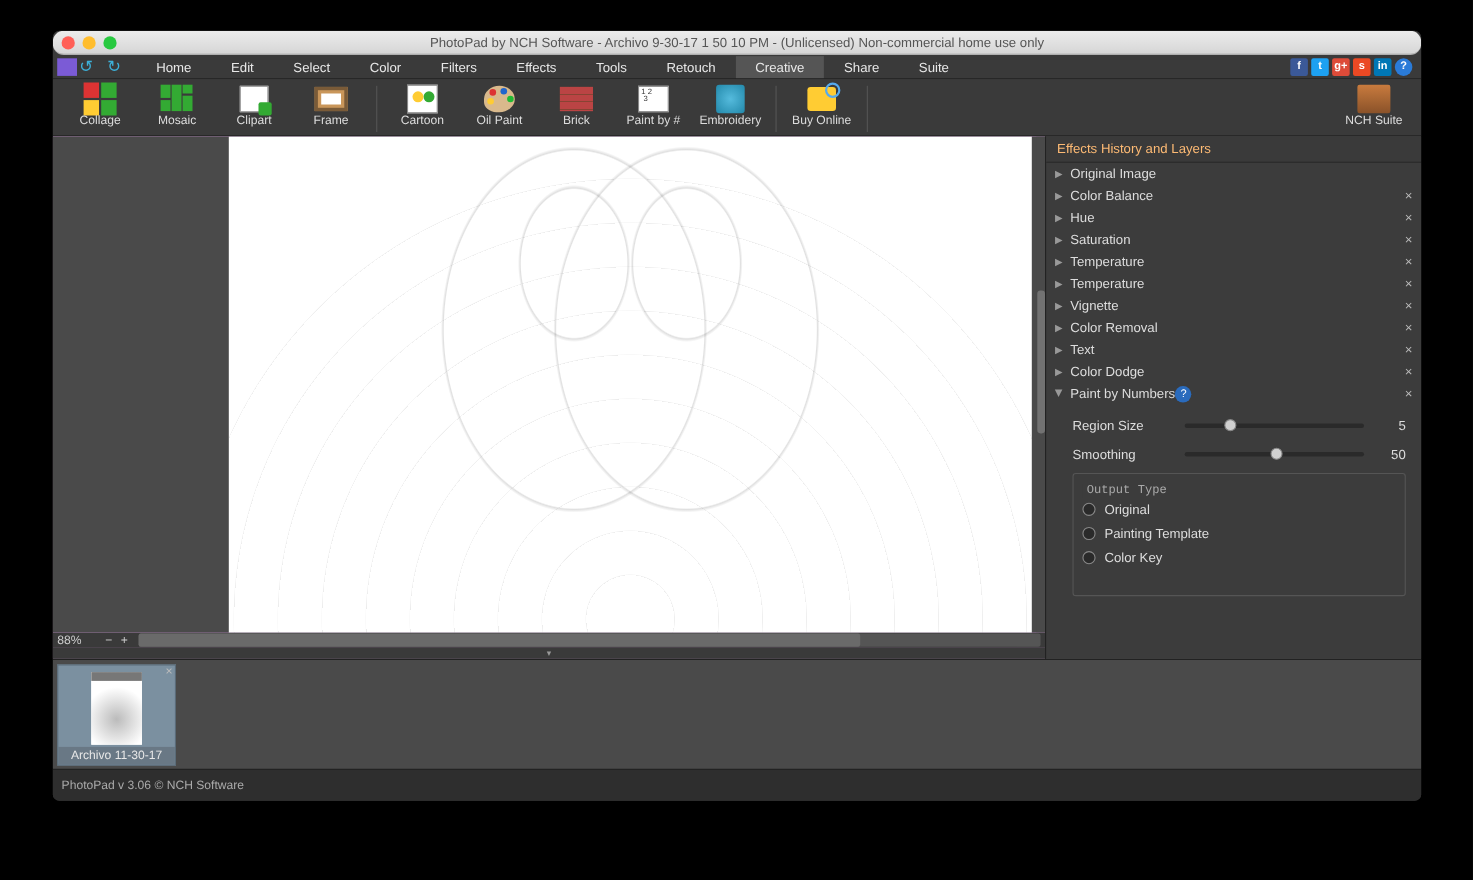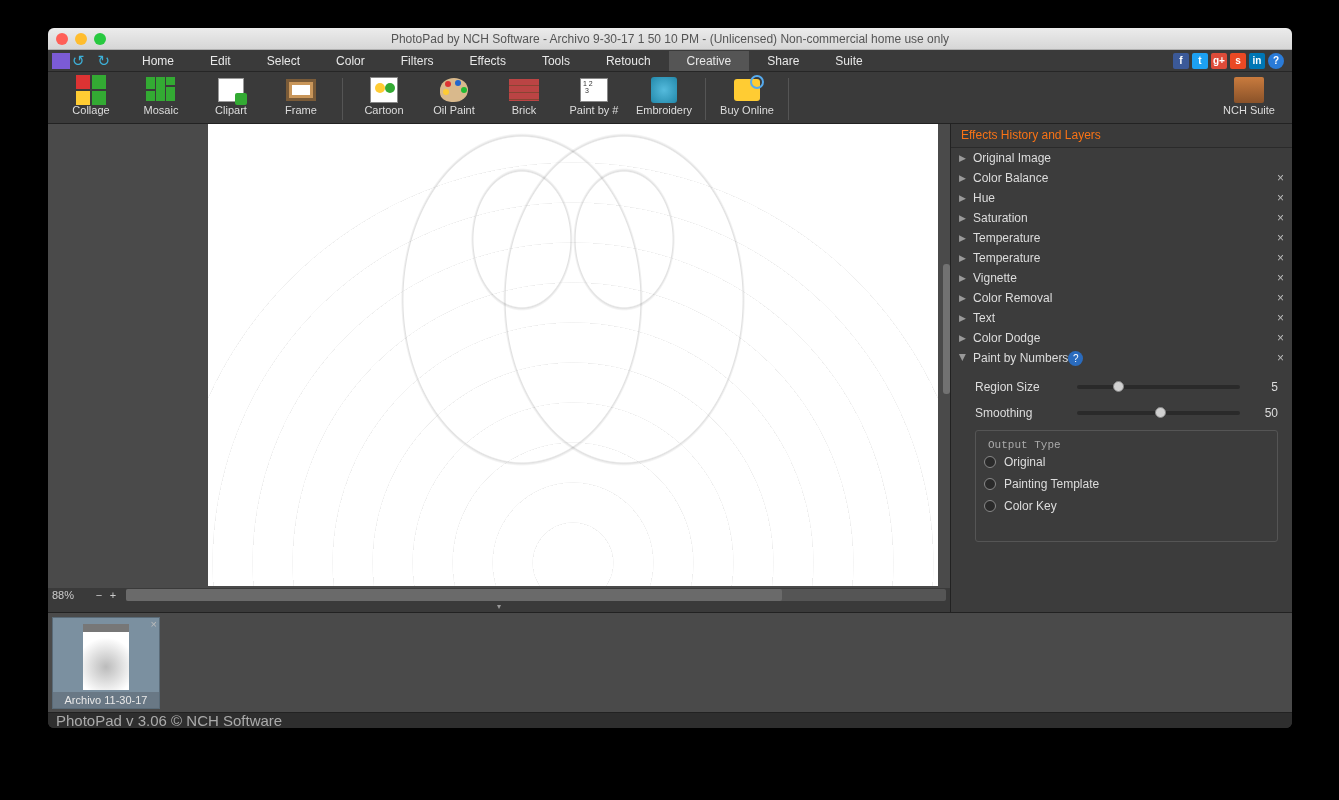--- a/index.html
+++ b/index.html
@@ -24,20 +24,21 @@
   flex-direction: column;
 }
 .titlebar {
   height: 22px;
   background: linear-gradient(#ececec,#d6d6d6);
   display: flex;
   align-items: center;
   padding: 0 8px;
   position: relative;
   border-bottom: 1px solid #b0b0b0;
+  border-radius: 10px;
 }
 .traffic { display:flex; gap:7px; }
 .traffic span { width:12px; height:12px; border-radius:50%; display:block; }
 .t-close{background:#ff5f57;} .t-min{background:#ffbd2e;} .t-max{background:#28c940;}
 .titletext {
   position:absolute; left:0; right:0; text-align:center;
   font-size:12px; color:#555;
 }
 .menubar {
   height: 22px;
@@ -129,21 +130,21 @@
 .collapser{ height:10px; background:#3a3a3a; text-align:center; color:#999; cursor:pointer; font-size:8px;}
 
 .sidepanel{
   width:342px;
   background:#3c3c3c;
   border-left:1px solid #222;
   display:flex; flex-direction:column;
   overflow:hidden;
 }
 .sp-header{
-  height:24px; padding:4px 10px; color:#f97316; font-size:12px;
+  height:24px; padding:4px 10px; color:#fdba74; font-size:12px;
   background:#3a3a3a; border-bottom:1px solid #2a2a2a;
 }
 .sp-body{ flex:1; overflow-y:auto; }
 .sp-body::-webkit-scrollbar{width:8px;} .sp-body::-webkit-scrollbar-thumb{background:#666;}
 .layer-row{
   height:20px; display:flex; align-items:center;
   padding:0 8px; color:#ddd; font-size:12px; cursor:pointer;
 }
 .layer-row .tri{ width:8px; display:inline-block; color:#999; font-size:9px; margin-right:6px;}
 .layer-row .tri.down{ transform:rotate(90deg);}
@@ -200,21 +201,21 @@
   background-size: 100% 8px, 100% 100%;
   background-position: 0 0, 0 0;
   background-repeat:no-repeat;
 }
 .thumb-card .tlabel{
   height:16px; background:#697885; color:#e8e8e8;
   font-size:11px; text-align:center; line-height:16px;
 }
 
 .statusbar{
-  height:16px; background:#2e2e2e; color:#aaa; font-size:15px;
+  height:29px; background:#2e2e2e; color:#aaa; font-size:11px;
   display:flex; align-items:center; padding:0 8px;
   border-top:1px solid #222;
 }
 
 
 .ico-collage{background:linear-gradient(#d33,#d33) 0 0/14px 14px no-repeat,linear-gradient(#3a3,#3a3) 16px 0/14px 14px no-repeat,linear-gradient(#fc3,#fc3) 0 16px/14px 14px no-repeat,linear-gradient(#3a3,#3a3) 16px 16px/14px 14px no-repeat; width:30px; height:30px;}
 .ico-mosaic{background:linear-gradient(#3a3,#3a3) 0 0/9px 12px no-repeat,linear-gradient(#3a3,#3a3) 10px 0/9px 24px no-repeat,linear-gradient(#3a3,#3a3) 20px 0/9px 8px no-repeat,linear-gradient(#3a3,#3a3) 0 14px/9px 10px no-repeat,linear-gradient(#3a3,#3a3) 20px 10px/9px 14px no-repeat; width:30px; height:26px;}
 .ico-frame{background:#c9965a; border:3px solid #7a5b38; width:30px; height:22px; position:relative;} .ico-frame::after{content:""; position:absolute; inset:3px; background:#fff;}
 .ico-palette{width:28px;height:24px;border-radius:50% 50% 50% 40%;background:#d9b98c;position:relative;}
 .ico-palette::before{content:"";position:absolute;width:6px;height:6px;border-radius:50%;background:#d33;top:3px;left:5px;box-shadow:10px -1px 0 #26c,16px 6px 0 #2b3,-2px 8px 0 #fc3;}

